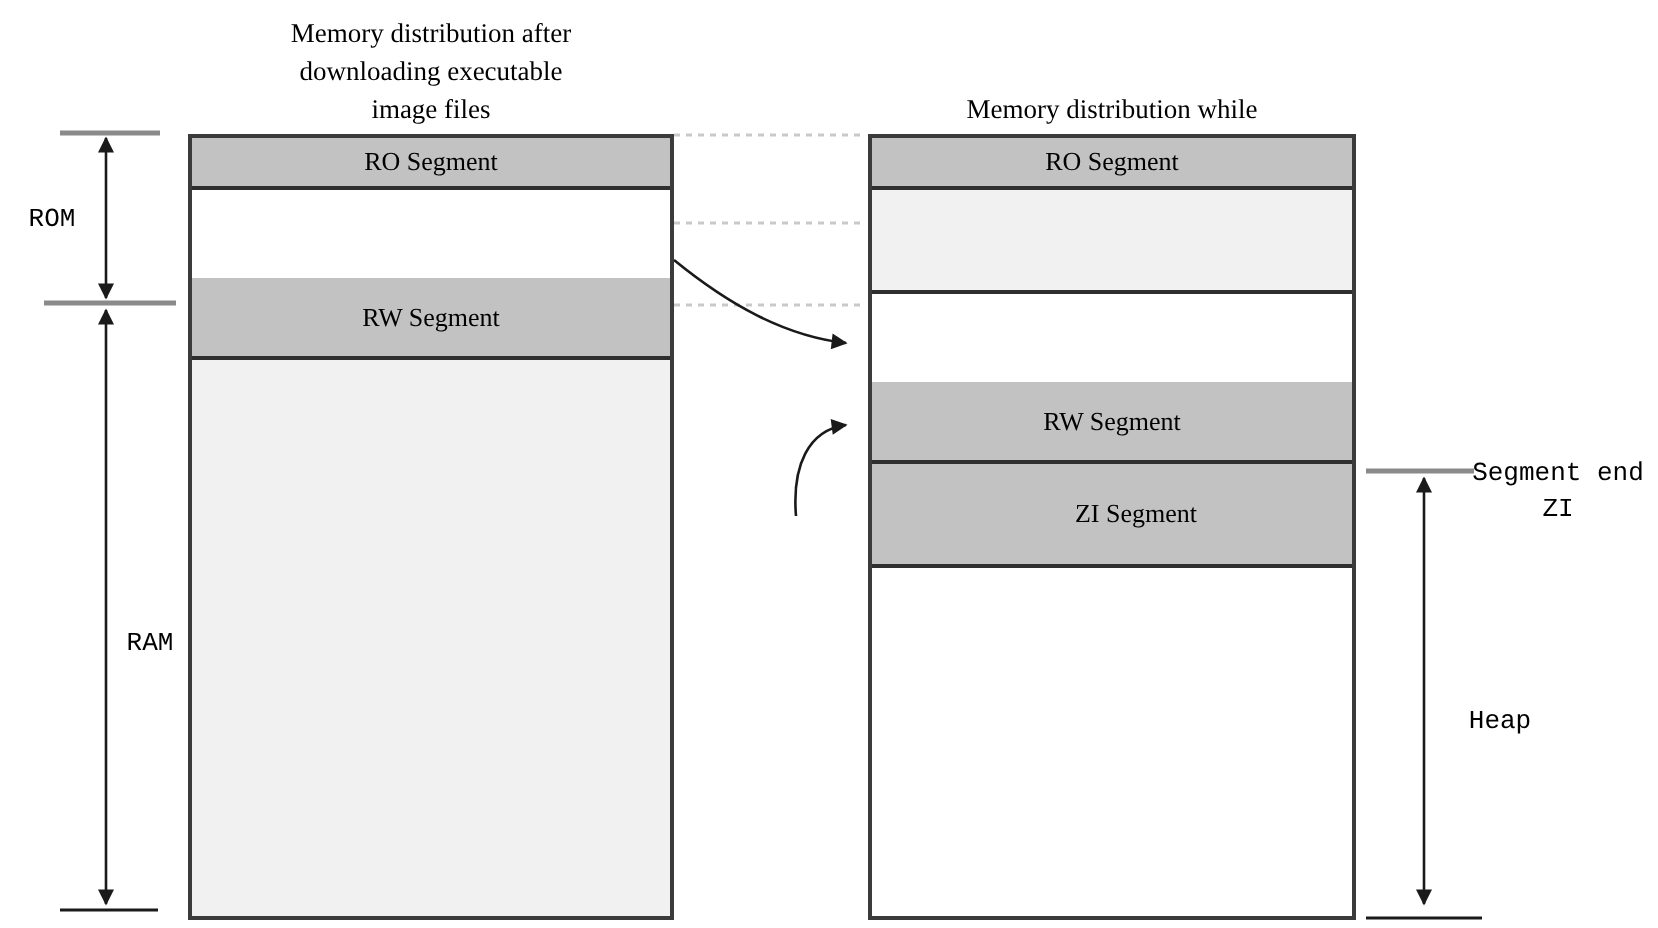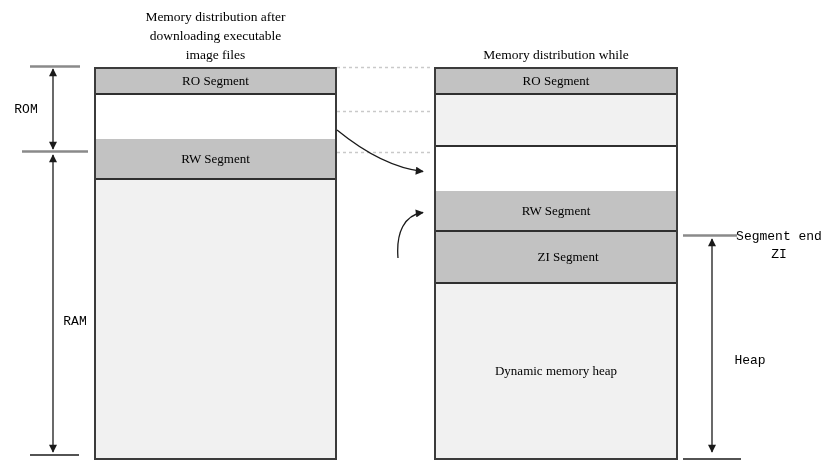--- a/index.html
+++ b/index.html
@@ -91,23 +91,20 @@
     <div class="seg gray divided h43">
       <span>RO Segment</span>
     </div>
     <div class="seg light divided h42"></div>
     <div class="seg gray divided h41">
       <span>RW Segment</span>
     </div>
     <div class="seg gray divided h42">
       <span>ZI Segment</span>
     </div>
-    <div class="seg light grow">
-      <span>Dynamic memory heap</span>
-    </div>
   </div>
 
   <div class="side-label rom-label">ROM</div>
   <div class="side-label ram-label">RAM</div>
   <div class="side-label heap-label">Heap</div>
   <div class="side-label zi-end-label">
     <span>Segment end</span>
     <span>ZI</span>
   </div>
 

